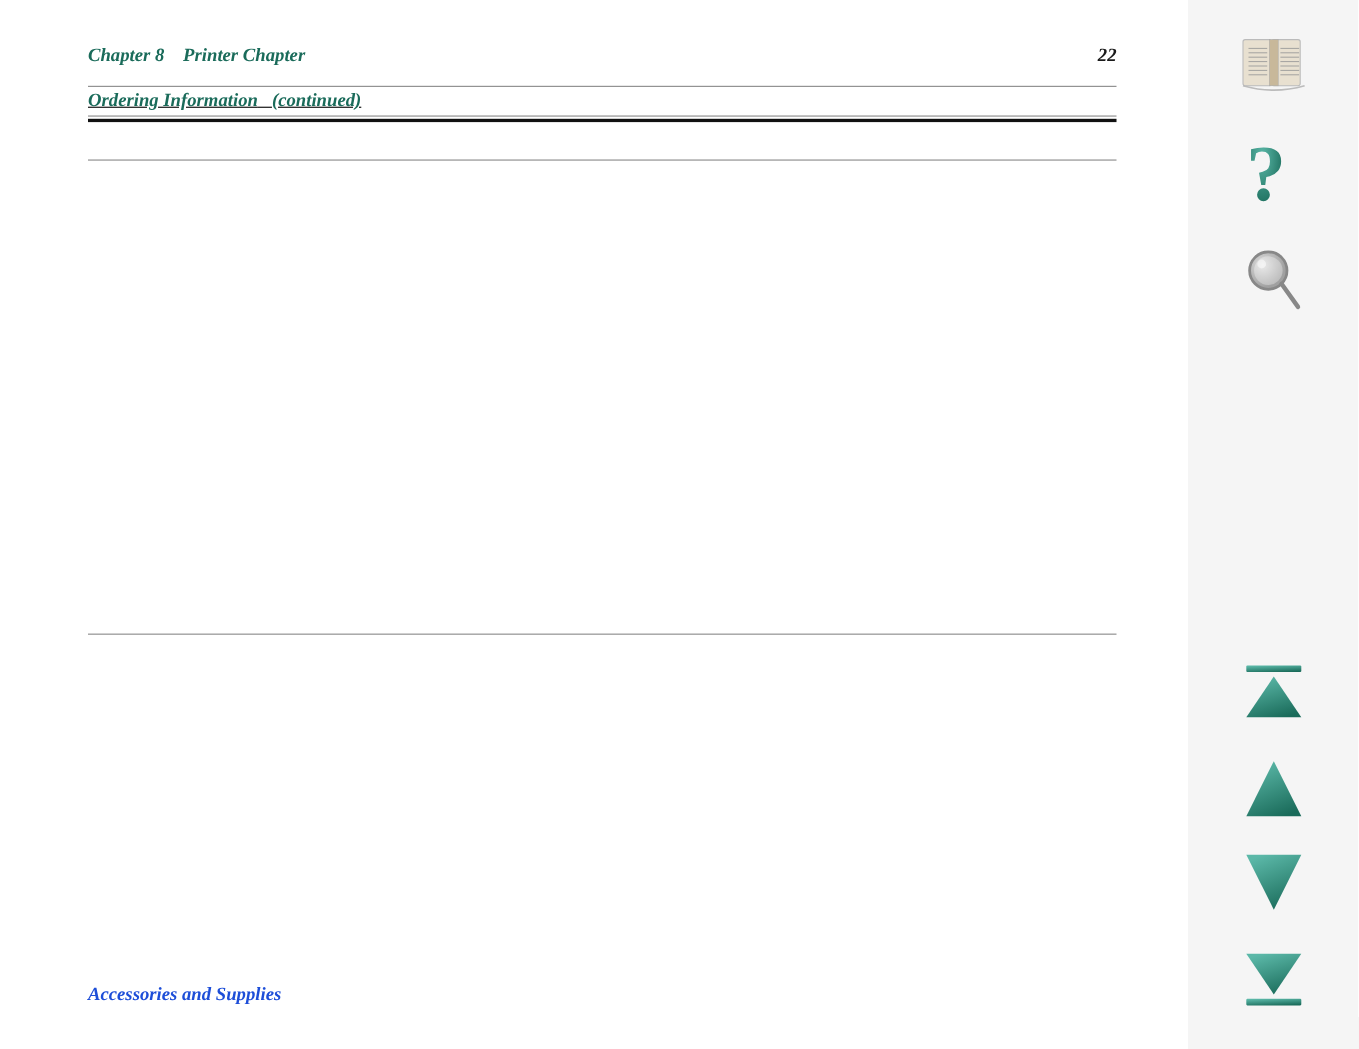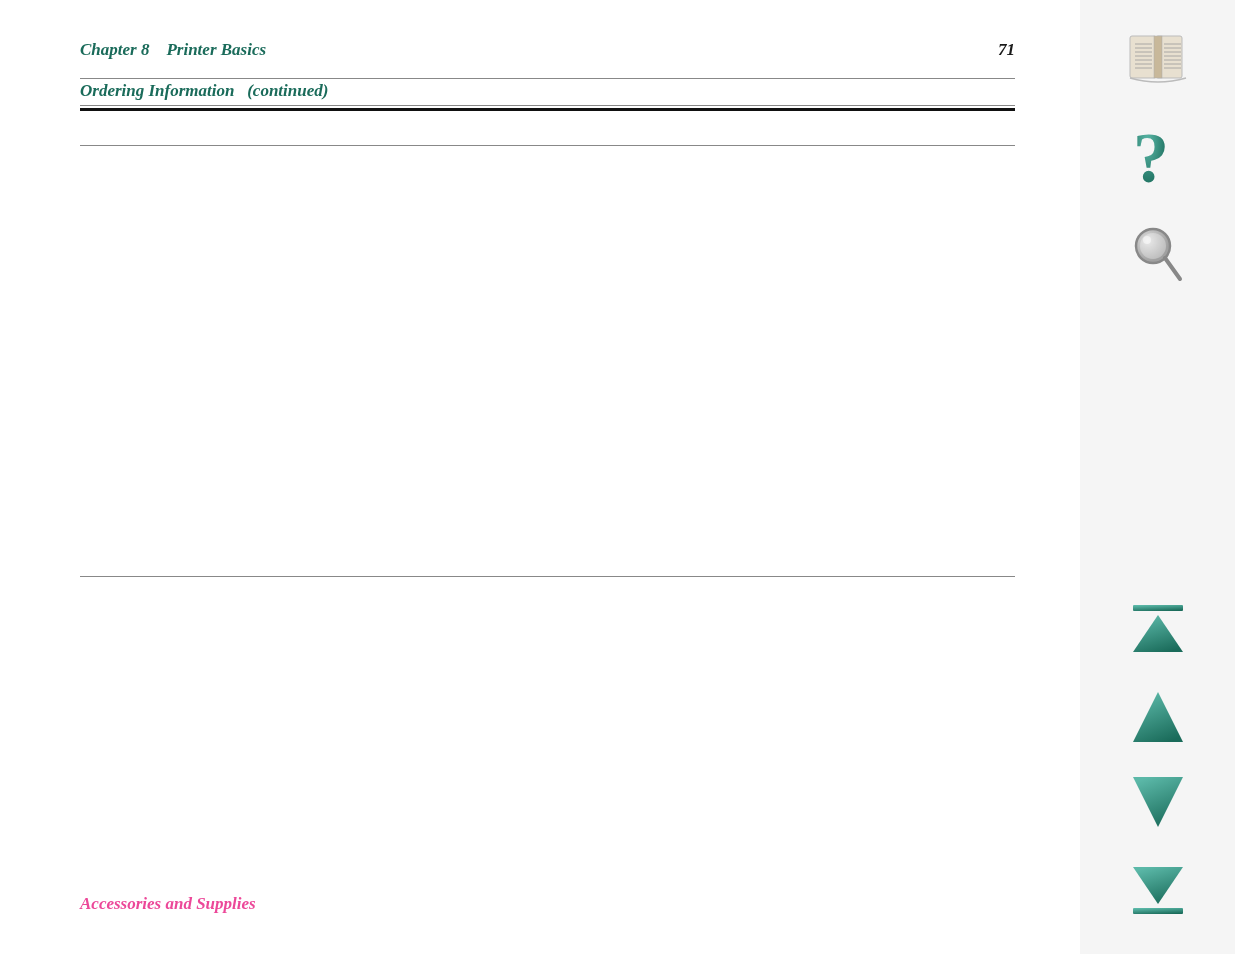--- a/index.html
+++ b/index.html
@@ -40,20 +40,21 @@
     .page-number {
       font-style: italic;
       font-weight: bold;
       color: #1a1a1a;
       font-size: 17px;
     }
 
     
     .section-header {
       margin-bottom: 4px;
+      text-decoration: underline;
     }
 
     .section-title {
       font-style: italic;
       font-weight: bold;
       color: #1a6b5a;
       font-size: 17px;
       margin-bottom: 4px;
     }
 
@@ -90,21 +91,21 @@
     .footer-section {
       position: absolute;
       bottom: 40px;
       left: 80px;
       right: 180px;
     }
 
     .footer-title {
       font-style: italic;
       font-weight: bold;
-      color: #ec4899;
+      color: #1d4ed8;
       font-size: 17px;
       margin-top: 18px;
     }
 
     
     .sidebar {
       position: absolute;
       top: 0;
       right: 0;
       width: 155px;
@@ -154,23 +155,23 @@
       flex: 1;
     }
   </style>
 </head>
 <body>
 
 <div class="main-content">
 
   <div class="header-row">
     <span class="chapter-title">
-      <span>Chapter 8</span>&nbsp;&nbsp;&nbsp;&nbsp;<span>Printer Basics</span>
+      <span>Chapter 8</span>&nbsp;&nbsp;&nbsp;&nbsp;<span>Printer Chapter</span>
     </span>
-    <span class="page-number">71</span>
+    <span class="page-number">22</span>
   </div>
 
   <div class="section-header">
     <hr class="header-line-thin">
     <div class="section-title">
       <span>Ordering Information</span>&nbsp;&nbsp;&nbsp;<span>(continued)</span>
     </div>
     <hr class="header-line-thin">
     <hr class="header-line-thick">
   </div>

